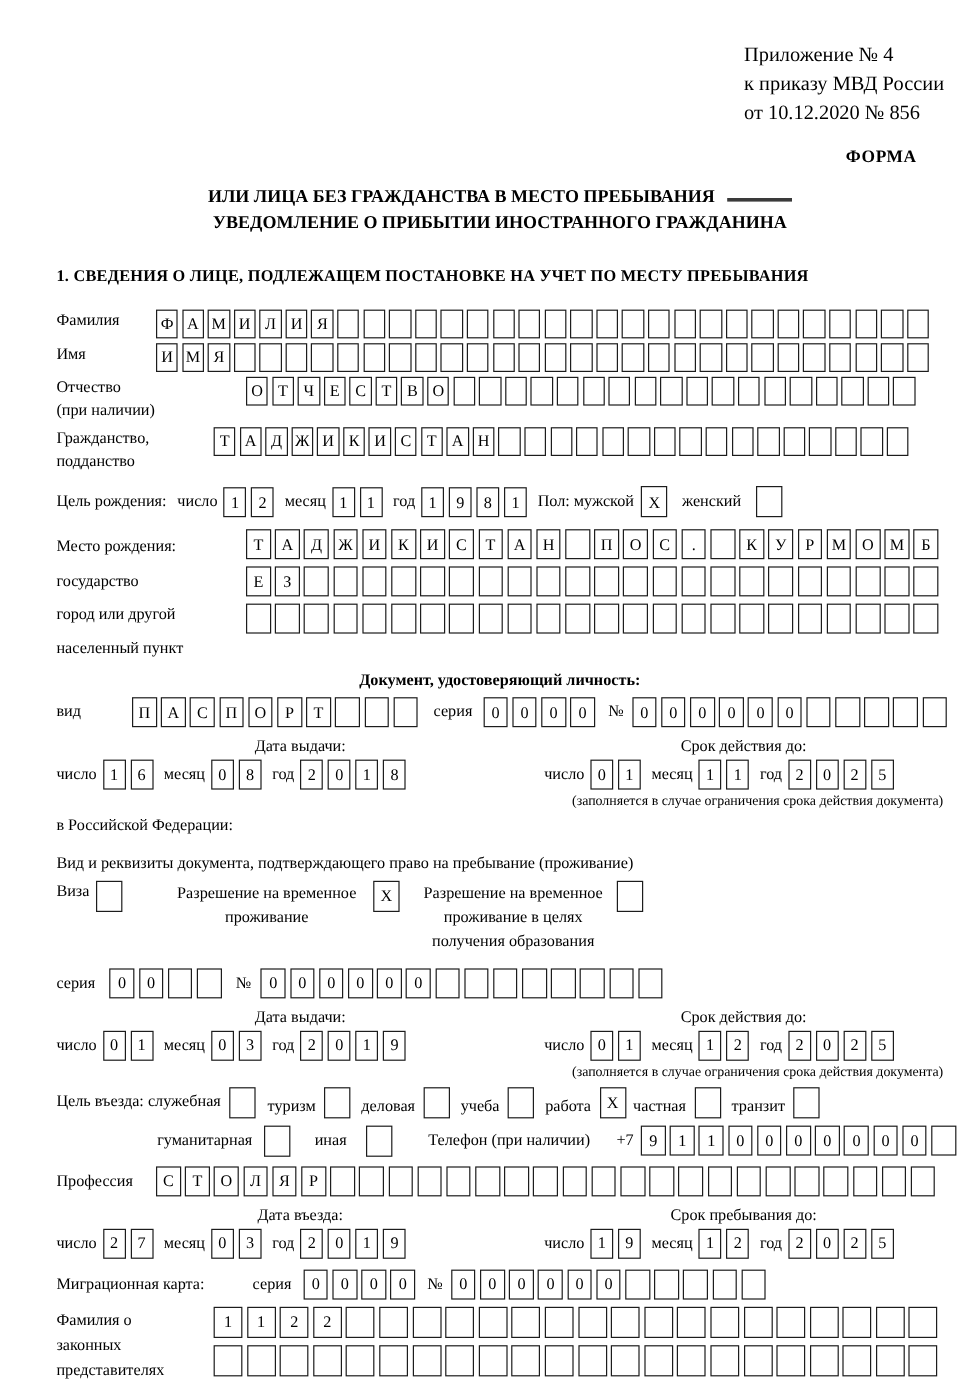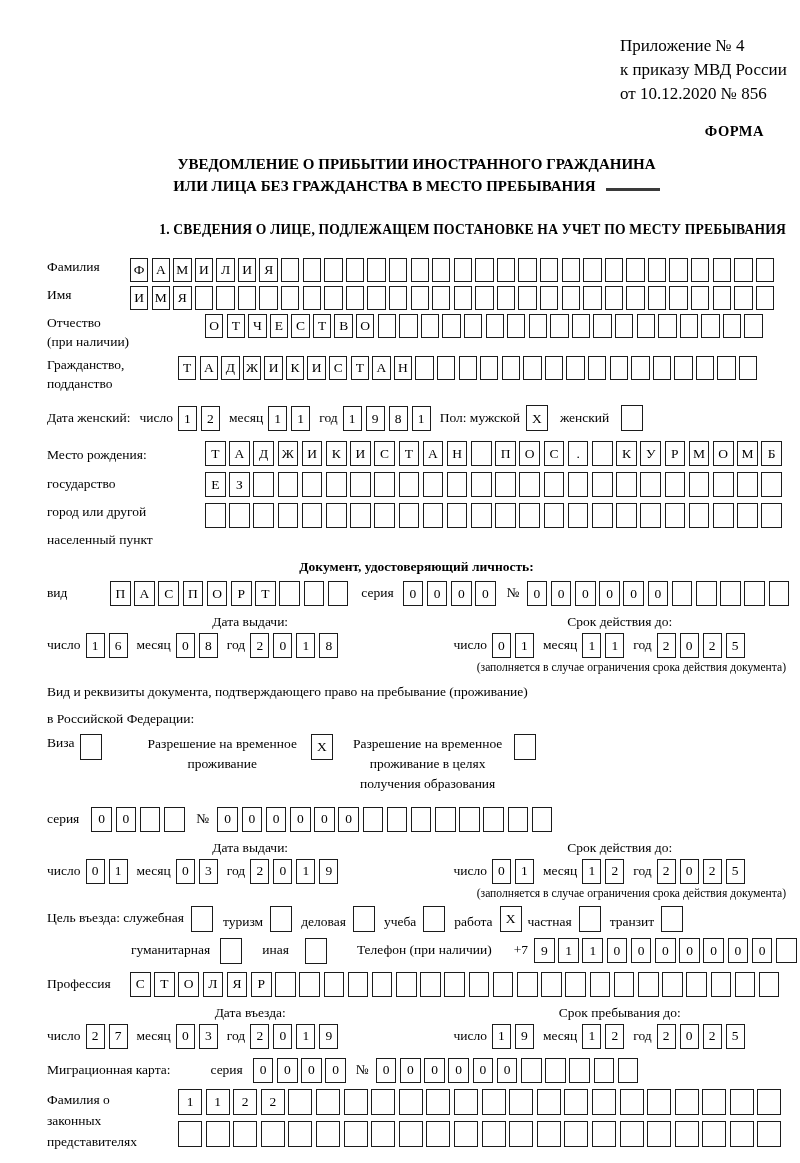--- a/index.html
+++ b/index.html
@@ -7,21 +7,21 @@
     width:800px;height:1163px;overflow:hidden;box-sizing:border-box;
     background:#fff;color:#000;position:relative;
     font-family:"Liberation Serif","DejaVu Serif",serif;
     padding:34px 14px 0 47px;font-size:13.5px;
   }
   .annex{margin-left:573px;white-space:nowrap;font-size:17px;line-height:1.4;}
   .annex2{margin-left:573px;white-space:nowrap;font-size:12.3px;line-height:1.35;margin-top:6px;}
   .form-label{text-align:right;padding-right:22px;font-weight:bold;font-size:14.5px;margin-top:18px;letter-spacing:.5px;}
   .title{{text-align:center}text-align:center;font-weight:bold;font-size:15px;line-height:1.45;margin-top:14px;}
   .title-underline{display:inline-block;width:54px;height:3px;background:#3a3a3a;margin-left:10px;}
-  .section-heading{text-align:right;font-weight:bold;font-size:13.6px;margin-top:24px;margin-bottom:20px;letter-spacing:.2px;}
+  .section-heading{text-align:left;font-weight:bold;font-size:13.6px;margin-top:24px;margin-bottom:20px;letter-spacing:.2px;}
   .frow{display:flex;align-items:flex-start;margin-bottom:4px;}
   .frow.vcenter{align-items:center;}
   .flabel{line-height:1.4;flex-shrink:0;}
   .w63{width:63px;}.w83{width:83px;}.w131{width:131px;}.w158{width:158px;}
   .cells{display:inline-flex;flex-wrap:nowrap;}
   .cell{
     box-sizing:border-box;border:1.6px solid #1c1c1c;background:#fff;
     display:inline-flex;align-items:center;justify-content:center;
     font-size:13.5px;line-height:1;flex-shrink:0;
   }
@@ -55,22 +55,22 @@
 <div class="page">
 
   <div class="annex">
     <div>Приложение № 4</div>
     <div>к приказу МВД России</div>
     <div>от 10.12.2020 № 856</div>
   </div>
   <div class="form-label">ФОРМА</div>
 
   <div class="title">
+    <div><span>ИЛИ ЛИЦА БЕЗ ГРАЖДАНСТВА В МЕСТО ПРЕБЫВАНИЯ</span><span class="title-underline"></span></div>
     <div>УВЕДОМЛЕНИЕ О ПРИБЫТИИ ИНОСТРАННОГО ГРАЖДАНИНА</div>
-    <div><span>ИЛИ ЛИЦА БЕЗ ГРАЖДАНСТВА В МЕСТО ПРЕБЫВАНИЯ</span><span class="title-underline"></span></div>
   </div>
 
   <div class="section-heading">1. СВЕДЕНИЯ О ЛИЦЕ, ПОДЛЕЖАЩЕМ ПОСТАНОВКЕ НА УЧЕТ ПО МЕСТУ ПРЕБЫВАНИЯ</div>
 
   <div class="frow">
     <span class="flabel w83">Фамилия</span>
     <span class="cells cells-sm">
         <span class="cell">Ф</span>
         <span class="cell">А</span>
         <span class="cell">М</span>
@@ -205,21 +205,21 @@
         <span class="cell"></span>
         <span class="cell"></span>
         <span class="cell"></span>
         <span class="cell"></span>
         <span class="cell"></span>
         <span class="cell"></span>
       </span>
   </div>
 
   <div class="frow vcenter" style="margin-top:12px;">
-    <span class="flabel">Дата женский:</span>
+    <span class="flabel">Цель рождения:</span>
     <span class="dg">
       <span class="dg-label">число</span>
       <span class="cells cells-dt">
           <span class="cell">1</span>
           <span class="cell">2</span>
         </span>
       <span class="dg-label">месяц</span>
       <span class="cells cells-dt">
           <span class="cell">1</span>
           <span class="cell">1</span>
@@ -410,22 +410,22 @@
             <span class="cell">2</span>
             <span class="cell">0</span>
             <span class="cell">2</span>
             <span class="cell">5</span>
           </span>
       </span>
     </div>
   </div>
   <div class="note-right">(заполняется в случае ограничения срока действия документа)</div>
 
+  <div class="intro">в Российской Федерации:</div>
   <div class="intro" style="margin-top:4px;">Вид и реквизиты документа, подтверждающего право на пребывание (проживание)</div>
-  <div class="intro">в Российской Федерации:</div>
 
   <div class="visa-row">
     <span class="visa-item">
       <span class="flabel">Виза</span>
       <span class="cells cells-cb" style="margin-left:5px;">
           <span class="cell"></span>
         </span>
     </span>
     <span class="gap26"></span>
     <span class="gap20"></span>

